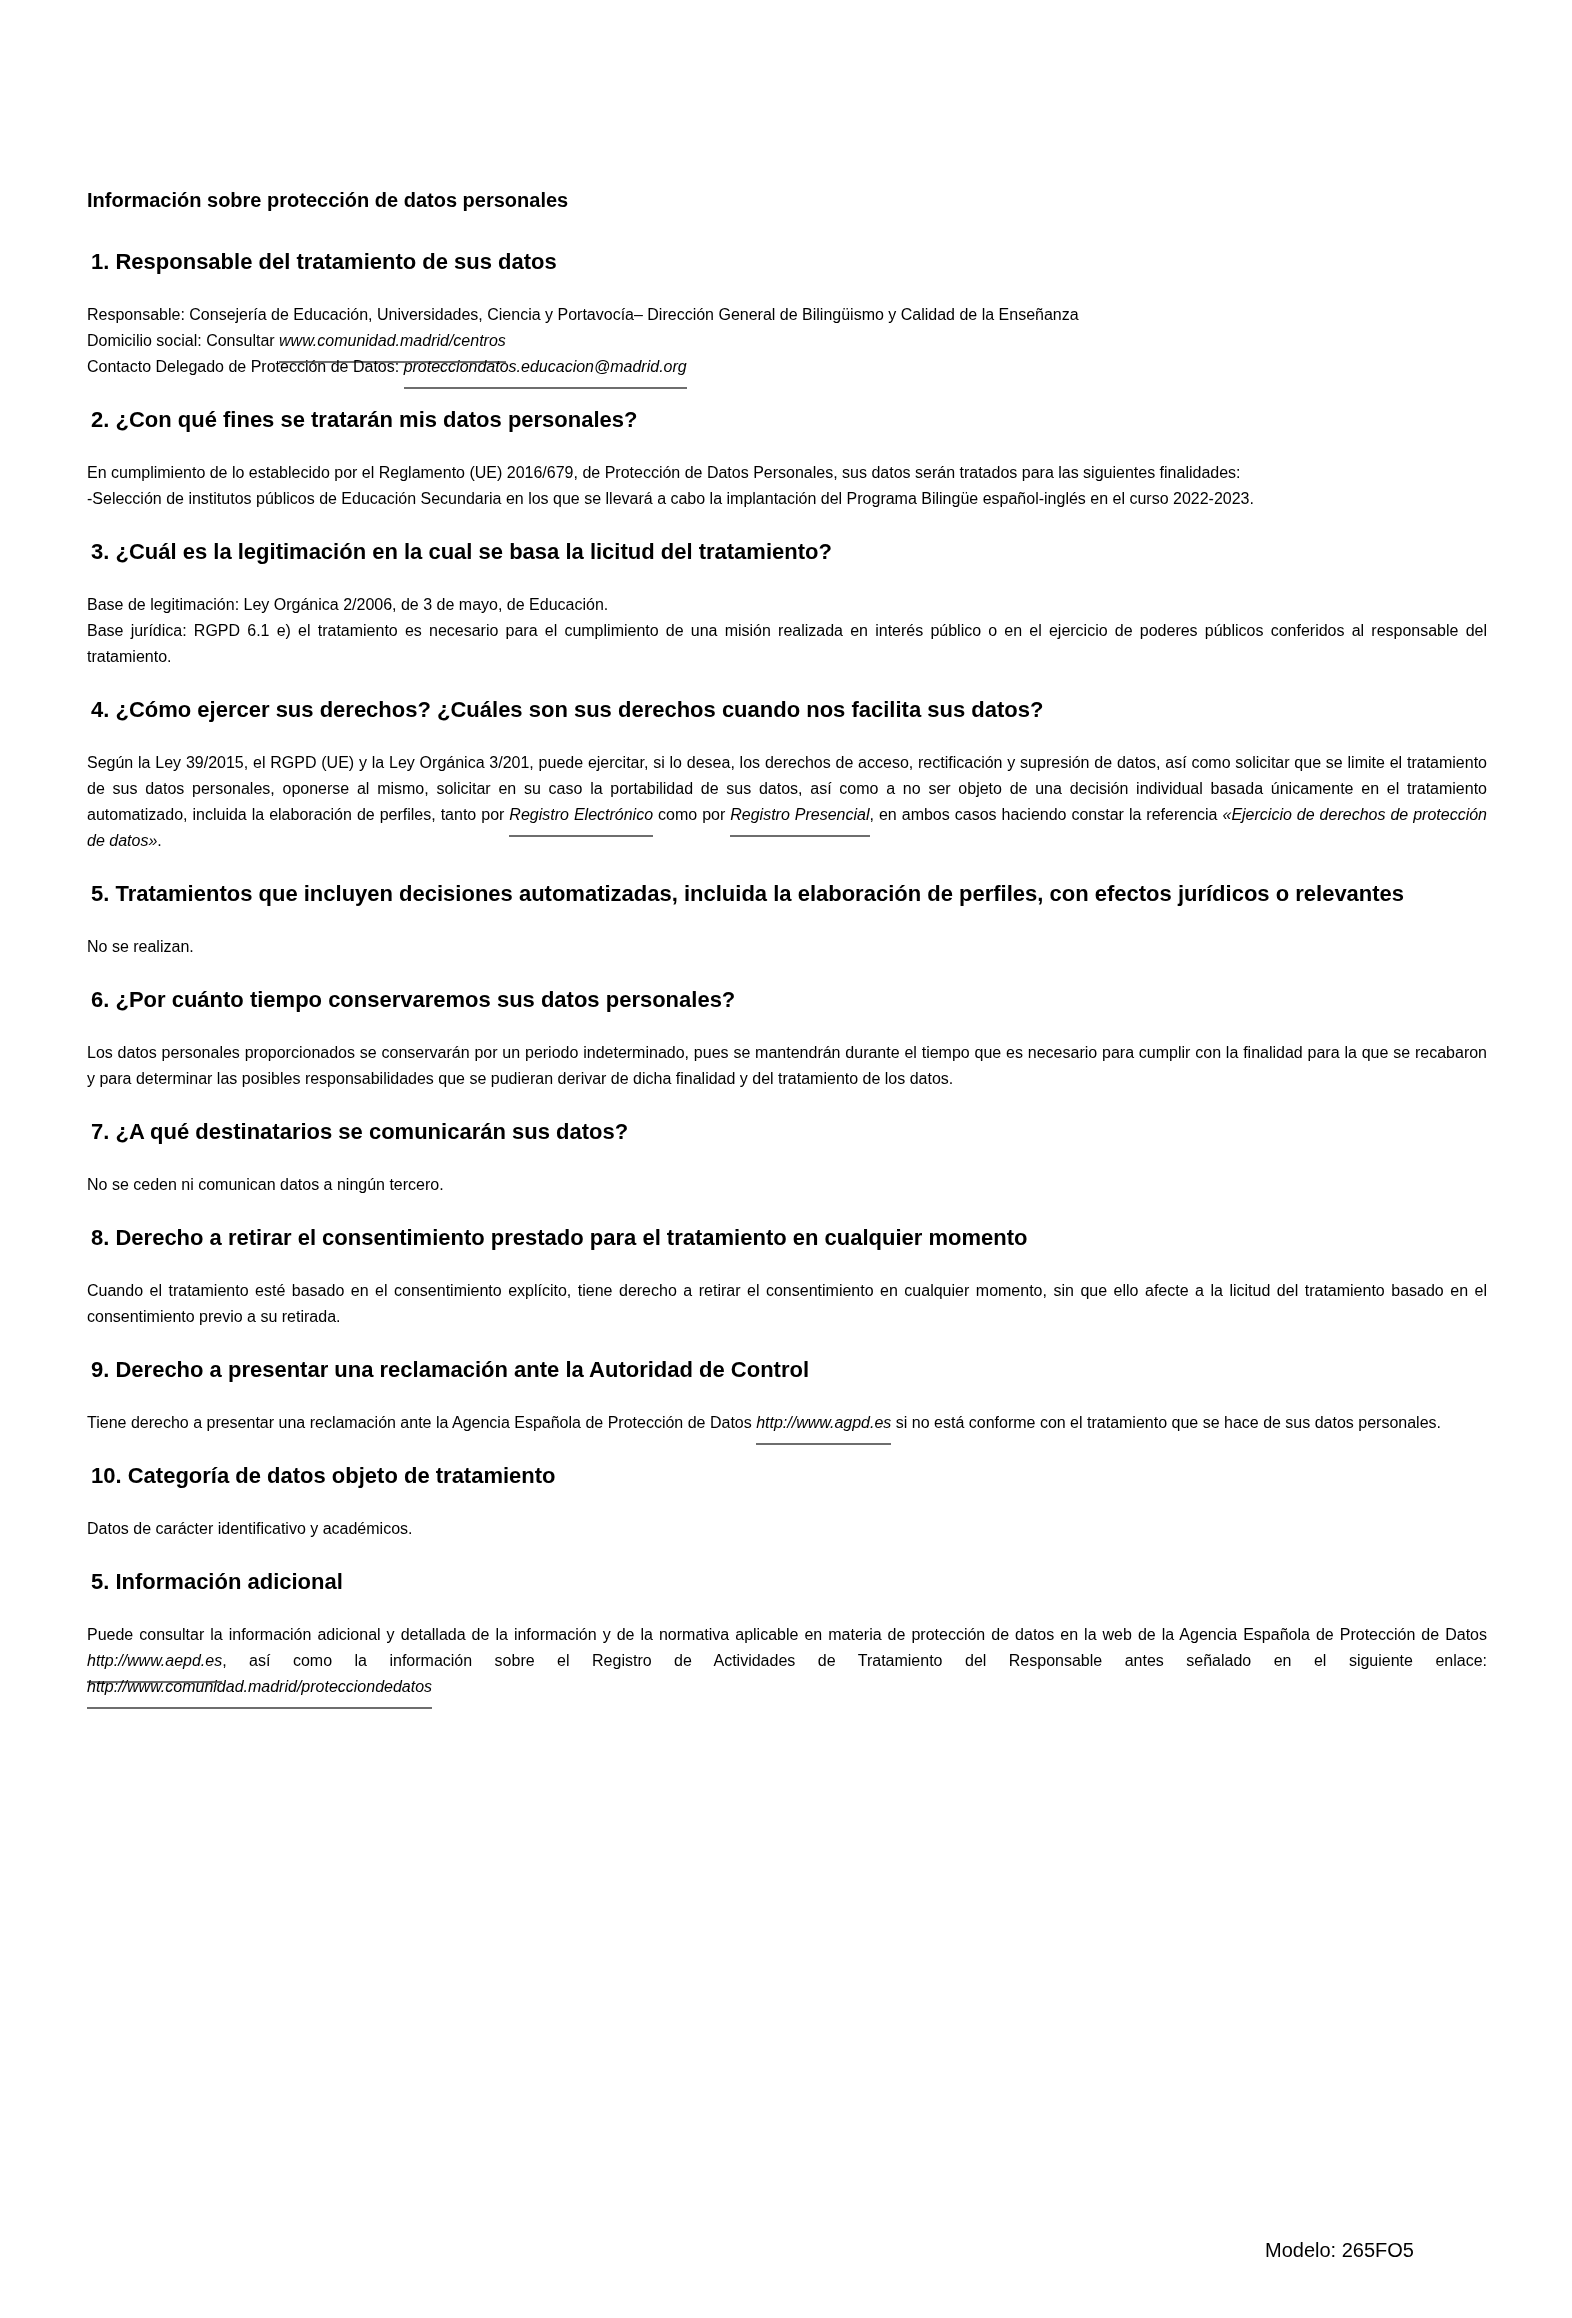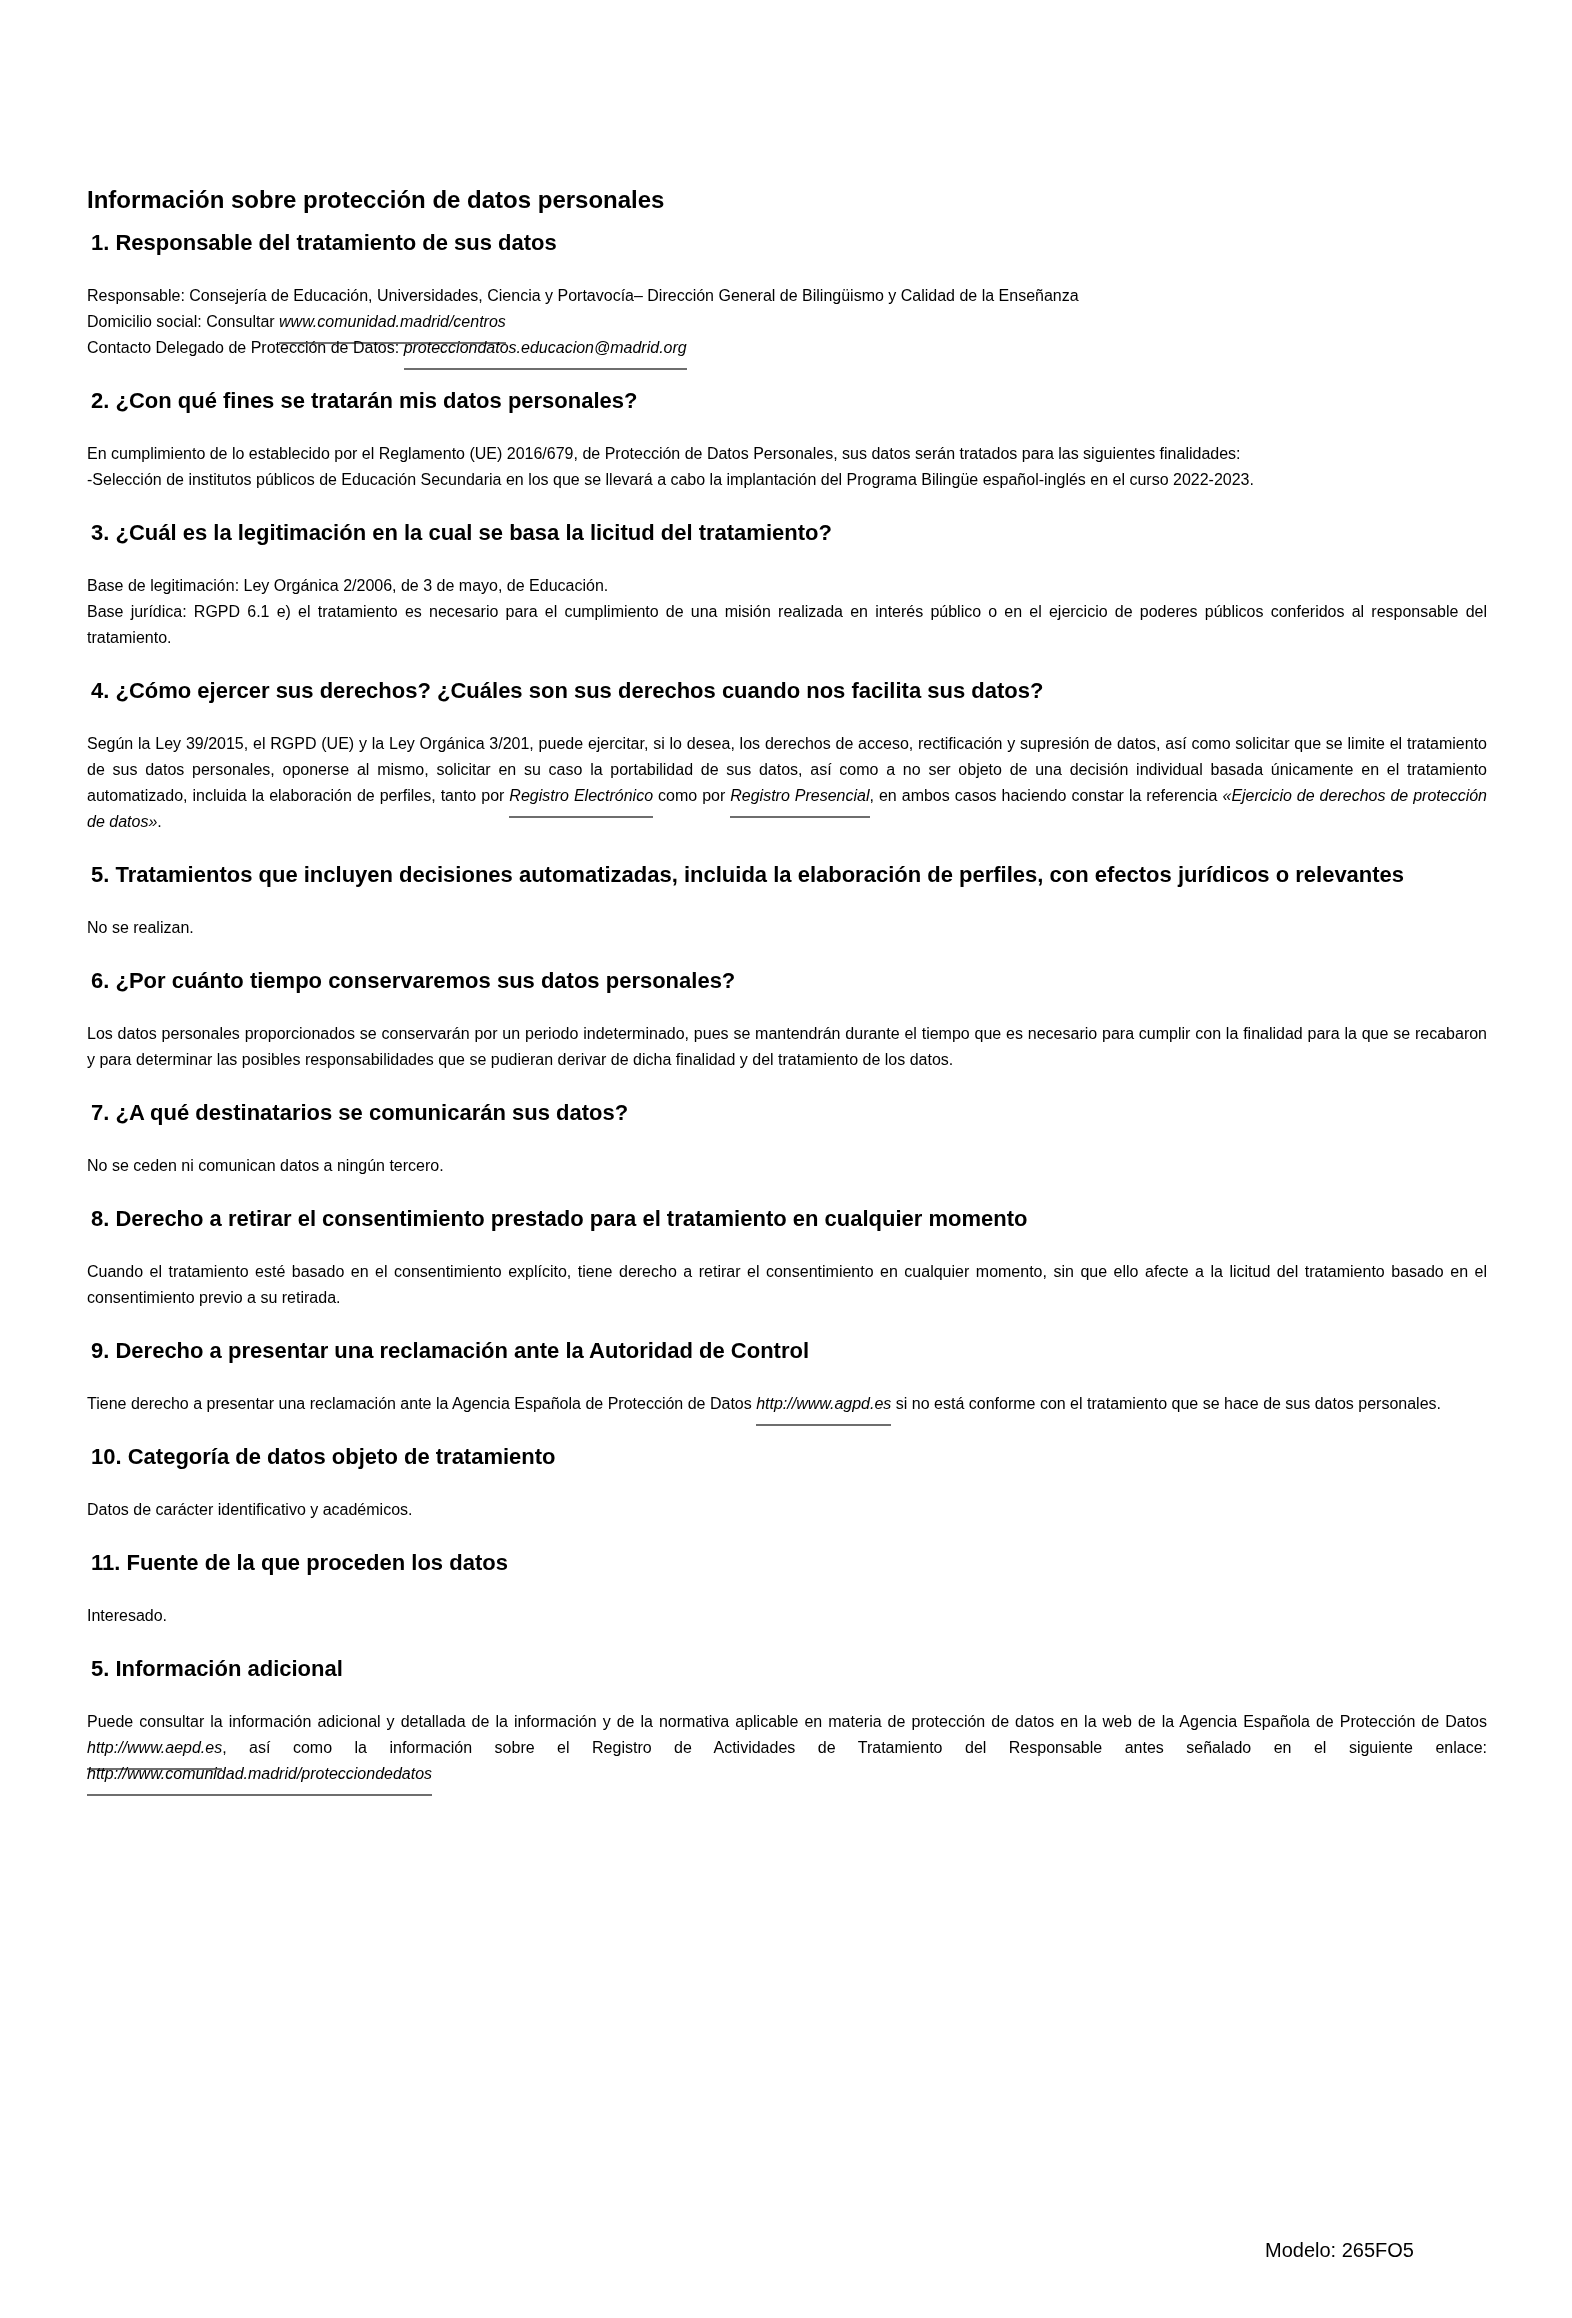--- a/index.html
+++ b/index.html
@@ -12,24 +12,24 @@
     font-family: "Liberation Sans", sans-serif;
     overflow: hidden;
   }
   .content {
     position: absolute;
     left: 87px;
     top: 187px;
     width: 1400px;
   }
   .doc-title {
-    font-size: 24px;
+    font-size: 20px;
     font-weight: bold;
     line-height: 26px;
-    margin: 0 0 17px 0;
+    margin: 0 0 36px 0;
   }
   .doc-section { margin: 0 0 27px 0; }
   .doc-section.extra-gap { margin-top: 27px; }
   .doc-section h2 {
     font-size: 22px;
     font-weight: bold;
     line-height: 26px;
     margin: 0 0 27px 4px;
   }
   .doc-section p {
@@ -97,24 +97,20 @@
         </section>
         <section class="doc-section">
           <h2>9. Derecho a presentar una reclamación ante la Autoridad de Control</h2>
           <p><span>Tiene derecho a presentar una reclamación ante la Agencia Española de Protección de Datos </span><span class="link">http://www.agpd.es</span><span> si no está conforme con el tratamiento que se hace de sus datos personales.</span></p>
         </section>
         <section class="doc-section">
           <h2>10. Categoría de datos objeto de tratamiento</h2>
           <p><span>Datos de carácter identificativo y académicos.</span></p>
         </section>
         <section class="doc-section">
-          <h2>11. Fuente de la que proceden los datos</h2>
-          <p><span>Interesado.</span></p>
-        </section>
-        <section class="doc-section">
           <h2>5. Información adicional</h2>
           <p><span>Puede consultar la información adicional y detallada de la información y de la normativa aplicable en materia de protección de datos en la web de la Agencia Española de Protección de Datos </span><span class="link">http://www.aepd.es</span><span>, así como la información sobre el Registro de Actividades de Tratamiento del Responsable antes señalado en el siguiente enlace: </span><span class="link">http://www.comunidad.madrid/protecciondedatos</span></p>
         </section>
       </div>
   </div>
   <div class="footer">Modelo: 265FO5</div>
 </div>
 
 
 </body></html>

